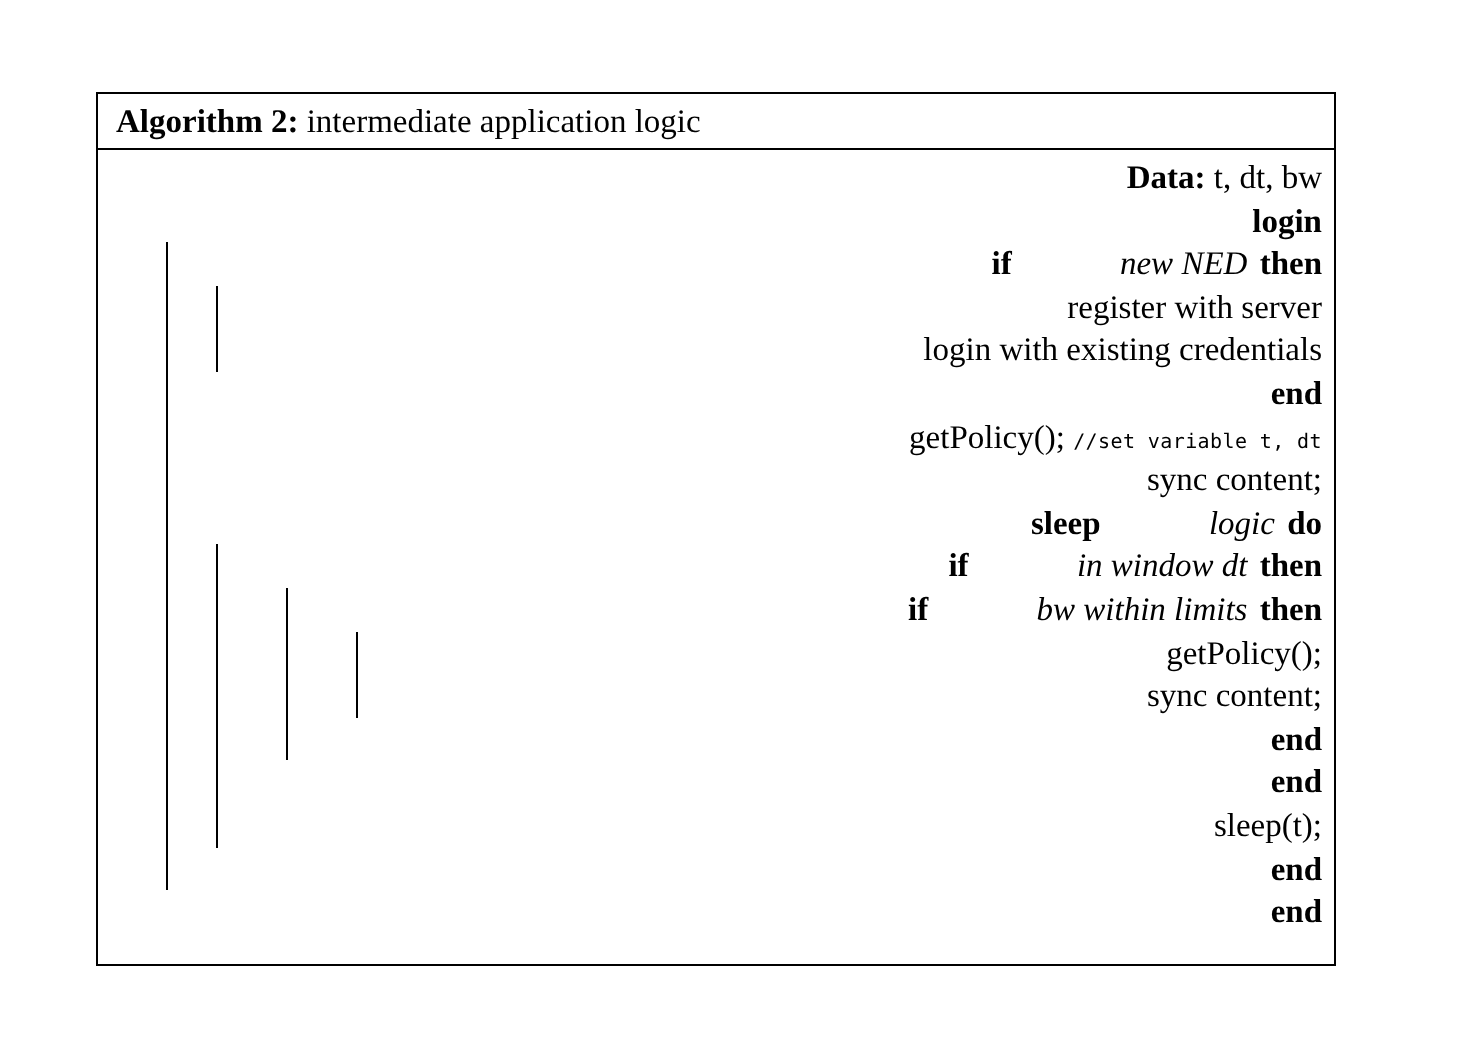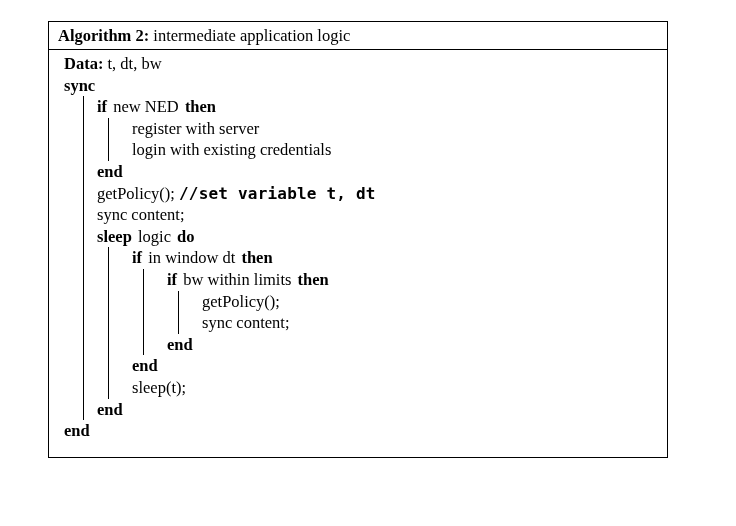--- a/index.html
+++ b/index.html
@@ -10,50 +10,51 @@
   body{
     width:736px;height:526px;
     background:var(--bg);
     color:var(--fg);
     font-family:"Liberation Serif",serif;
     position:relative;
     overflow:hidden;
   }
   .algo-box{
     position:absolute;
-    left:48px;top:21px;
+    left:48px;top:46px;
     width:620px;height:437px;
     box-sizing:border-box;
     border:1.5px solid var(--fg);
     background:var(--bg);
   }
   .algo-header{
     box-sizing:border-box;
     height:28px;
     border-bottom:1.5px solid var(--fg);
     padding:5px 8px 0 9px;
     font-size:16.5px;
     line-height:18px;
     white-space:nowrap;
   }
   .algo-body{
     padding:3px 6px 0 15px;
     font-size:16.5px;
+    text-align:right;
   }
   .line{
     height:21.6px;
     line-height:21.6px;
     white-space:nowrap;
   }
   .b{font-weight:bold;}
-  .i{padding:0 2px;}
+  .i{font-style:italic;padding:0 2px;margin-left:48px;}
   .cm{
     font-family:"DejaVu Sans Mono",monospace;
-    font-weight:bold;
-    font-size:16px;
+    font-weight:normal;
+    font-size:10px;
     letter-spacing:0.2px;
   }
   .block{
     margin-left:11px;
     padding-left:23px;
     border-left:1px solid var(--fg);
   }
   .block-begin{
     margin-left:19px;
     padding-left:13px;
@@ -69,21 +70,21 @@
     <span>intermediate application logic</span>
   </div>
 
   <div class="algo-body">
 
     <div class="line">
       <span class="b">Data:</span>
       <span>t, dt, bw</span>
     </div>
 
-    <div class="line b">sync</div>
+    <div class="line b">login</div>
 
     <div class="block block-begin">
 
       <div class="line">
         <span class="b">if</span>
         <span class="i">new NED</span>
         <span class="b">then</span>
       </div>
 
       <div class="block">

